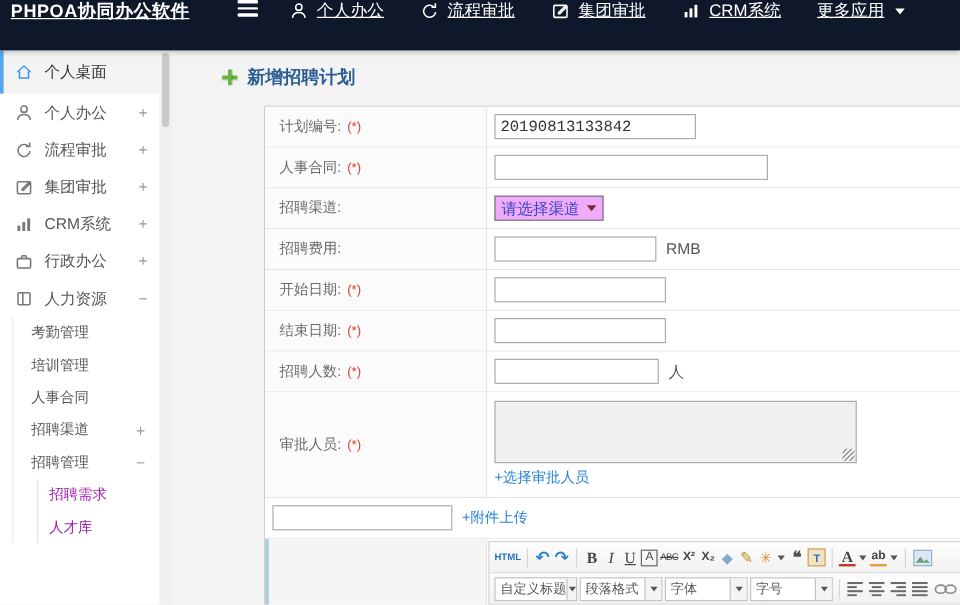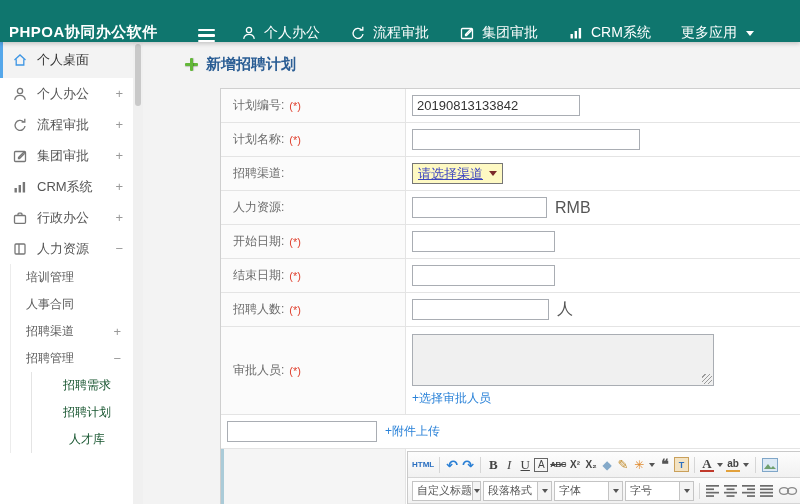--- a/index.html
+++ b/index.html
@@ -1,22 +1,22 @@
 <!DOCTYPE html>
 <html><head>
 <meta charset="utf-8">
 <style>
   * { margin:0; padding:0; box-sizing:border-box; }
   html,body { width:800px; height:504px; overflow:hidden; }
   body { font-family:"Liberation Sans","DejaVu Sans",sans-serif; background:#f3f3f3; }
   .app { width:800px; height:504px; position:relative; overflow:hidden; }
 
   
-  .topbar { height:42px; background:#0f766e; display:flex; align-items:flex-end; color:#fff;
-            position:relative; z-index:5; box-shadow:0 2px 4px rgba(0,0,0,.18); }
+  .topbar { height:42px; background:#0f172a; display:flex; align-items:flex-start; color:#fff;
+            position:relative; z-index:5; box-shadow:0 2px 4px rgba(0,0,0,.18);text-decoration:underline; }
   .logo { font-size:15px; font-weight:bold; padding-left:9px; width:190px; letter-spacing:.5px; white-space:nowrap; }
   .burger { display:flex; flex-direction:column; gap:3px; margin-left:8px; cursor:pointer; }
   .burger i { display:block; width:17px; height:2.5px; background:#fff; border-radius:1px; }
   .nav { display:flex; align-items:center; gap:30px; margin-left:26px; }
   .nitem { display:flex; align-items:center; gap:7px; font-size:14px; color:#fff; cursor:pointer; white-space:nowrap; }
   .nitem svg { display:block; }
   .caret-down { width:0; height:0; border-left:4px solid transparent; border-right:4px solid transparent;
                 border-top:5px solid #fff; margin-left:2px; }
 
   
@@ -29,47 +29,47 @@
   
   .s1 { height:31px; display:flex; align-items:center; padding:0 10px 0 12px; gap:9px;
         font-size:13px; color:#555; cursor:pointer; }
   .s1 .sicon { color:#777; display:flex; flex:none; }
   .s1.active { height:36px; background:#f3f3f3; border-left:3px solid #55a7ea; padding-left:9px; color:#333; }
   .s1.active .sicon { color:#3e96e4; }
   .exp { margin-left:auto; color:#999; font-size:13px; }
   .sub2 { margin-left:10px; border-left:1px solid #ececec; }
   .s2 { height:27px; display:flex; align-items:center; padding:0 12px 0 15px; font-size:12px; color:#5a5a5a; cursor:pointer; }
   .sub3 { margin-left:20px; border-left:1px solid #e4e4e4; }
-  .s3 { height:27px; display:flex; align-items:center; padding-left:9px; font-size:12px; color:#14532d; cursor:pointer;justify-content:center; }
+  .s3 { height:27px; display:flex; align-items:center; padding-left:9px; font-size:12px; color:#a21caf; cursor:pointer; }
 
   
   .page-title { position:absolute; left:42px; top:13px; display:flex; align-items:center; gap:8px;justify-content:center; }
   .plus-icon { position:relative; width:13px; height:13px; }
   .plus-icon::before { content:""; position:absolute; left:0; top:5px; width:13px; height:3.4px;
                        background:#63b739; border-radius:1px; box-shadow:0 1px 1px rgba(0,0,0,.2); }
   .plus-icon::after  { content:""; position:absolute; left:5px; top:0; width:3.4px; height:13px;
                        background:#63b739; border-radius:1px; box-shadow:1px 0 1px rgba(0,0,0,.2); }
   .page-title b { font-size:15px; color:#2a5d94; }
 
   
   .ftable { position:absolute; left:77px; top:46px; width:840px; background:#fff; border:1px solid #cfcfcf; }
   .frow { display:flex; border-bottom:1px solid #e4e4e4; min-height:34px; }
   .frow:last-child { border-bottom:none; }
   .lcell { width:185px; flex:none; background:#fbfbfb; border-right:1px solid #e4e4e4;
            display:flex; align-items:center; padding-left:12px; gap:5px; font-size:12px; color:#6b6b6b; }
   .vcell { flex:1; display:flex; align-items:center; padding:5px 6px; font-size:12px; color:#555; background:#fff; }
   .req { color:#e0412f; font-style:normal; font-size:11px; }
   .txt { height:21px; border:1px solid #a9adb3; background:#fff; font-size:13px; color:#333;
-         padding:0 4px; font-family:Liberation Sans, sans-serif; }
+         padding:0 4px; font-family:Liberation Mono, monospace; }
   .w168{width:168px} .w228{width:228px} .w135{width:135px} .w143{width:143px} .w137{width:137px} .w150{width:150px}
-  .suffix { margin-left:8px; color:#555; font-size:16px;text-align:center; }
+  .suffix { margin-left:8px; color:#555; font-size:13px;text-align:center; }
   .lnk { color:#2a82d8; font-size:12px; text-decoration:none; cursor:pointer; }
 
-  .sel-native { display:inline-flex; align-items:center; border:1px solid #767676; background:#fef9c3;
-                height:21px; padding:0 5px; gap:6px; font-size:13px; color:#3c44c0; cursor:pointer;text-decoration:underline; }
+  .sel-native { display:inline-flex; align-items:center; border:1px solid #767676; background:#f0abfc;
+                height:21px; padding:0 5px; gap:6px; font-size:13px; color:#3c44c0; cursor:pointer; }
   .sel-native .tri { width:0; height:0; border-left:4px solid transparent; border-right:4px solid transparent;
                      border-top:5px solid #7c2a2a; }
 
   .vcell.col { flex-direction:column; align-items:flex-start; gap:4px; padding:7px 6px; }
   .ta-wrap { position:relative; width:302px; height:52px; border:1px solid #a9adb3; background:#f0f0f0; }
   .ta-grip { position:absolute; right:1px; bottom:1px; width:10px; height:10px;
              background:repeating-linear-gradient(135deg,transparent 0 2px,#9a9a9a 2px 3px); cursor:nwse-resize; }
 
   
   .erow { min-height:71px; }
@@ -80,21 +80,21 @@
         border-bottom:1px solid #d5d5d5; padding:0 3px; white-space:nowrap; overflow:hidden; }
   .sep { width:1px; height:16px; background:#d6d6d6; margin:0 4px; flex:none; }
   .ti { display:inline-flex; align-items:center; justify-content:center; min-width:14px; height:18px;
         margin:0 1px; font-size:12px; color:#444; cursor:pointer; flex:none; }
   .ti.html { color:#2a6fc0; font-size:8px; font-weight:bold; }
   .ti.undo,.ti.redo { color:#2a7fd4; font-weight:bold; font-size:14px; }
   .ti.b { font-family:"Liberation Serif",serif; font-weight:bold; font-size:13px; }
   .ti.i { font-family:"Liberation Serif",serif; font-style:italic; font-size:13px; }
   .ti.u { font-family:"Liberation Serif",serif; font-size:13px; text-decoration:underline; }
   .ti.abox { border:1px solid #666; font-size:10px; height:14px; min-width:14px; line-height:12px; }
-  .ti.strike { text-decoration:line-through; font-size:8px; font-weight:bold; letter-spacing:-.5px; }
+  .ti.strike { text-decoration:line-through; font-size:8px; font-weight:normal; letter-spacing:-.5px; }
   .ti.sup,.ti.sub { font-size:10px; font-weight:bold; }
   .ti.eraser { color:#84a9c9; font-size:12px; }
   .ti.brush { color:#c08a28; font-size:13px; }
   .ti.wand { color:#df8a2e; font-size:12px; }
   .ti.quote { font-family:"Liberation Serif",serif; font-size:14px; color:#555; font-weight:bold; }
   .ti.paste { width:15px; height:15px; border:1px solid #caa05a; background:#f3e3c3; color:#2d6fc0;
               font-size:9px; font-weight:bold; }
   .ti.fontcolor { font-family:"Liberation Serif",serif; font-weight:bold; font-size:13px;
                   border-bottom:2px solid #c0392b; height:15px; }
   .ti.hl { font-size:10px; font-weight:bold; border-bottom:2px solid #e2a13c; height:15px; }
@@ -235,41 +235,41 @@
             <rect x="3" y="3" width="10" height="10" rx="1"></rect>
               <line x1="7" y1="3" x2="7" y2="13"></line>
           </svg>
         </span>
         <span>人力资源</span>
         <span class="exp">−</span>
       </div>
 
       <div class="sub2">
         <div class="s2">
+          <span>考勤管理</span>
+        </div>
+        <div class="s2">
           <span>培训管理</span>
         </div>
         <div class="s2">
           <span>人事合同</span>
         </div>
         <div class="s2">
           <span>招聘渠道</span>
           <span class="exp">+</span>
         </div>
         <div class="s2">
           <span>招聘管理</span>
           <span class="exp">−</span>
         </div>
         <div class="sub3">
           <div class="s3">
             <span>招聘需求</span>
           </div>
           <div class="s3">
-            <span>招聘计划</span>
-          </div>
-          <div class="s3">
             <span>人才库</span>
           </div>
         </div>
       </div>
     </div>
 
     <div class="sb-scroll">
       <div class="sb-thumb"></div>
     </div>
 
@@ -287,21 +287,21 @@
             <span>计划编号:</span>
             <em class="req">(*)</em>
           </div>
           <div class="vcell">
             <input class="txt w168" type="text" value="20190813133842" style="">
           </div>
         </div>
 
         <div class="frow">
           <div class="lcell">
-            <span>计划名称:</span>
+            <span>人事合同:</span>
             <em class="req">(*)</em>
           </div>
           <div class="vcell">
             <input class="txt w228" type="text" value="" style="">
           </div>
         </div>
 
         <div class="frow">
           <div class="lcell">
             <span>招聘渠道:</span>
@@ -309,21 +309,21 @@
           <div class="vcell">
             <span class="sel-native">
               <span>请选择渠道</span>
               <span class="tri"></span>
             </span>
           </div>
         </div>
 
         <div class="frow">
           <div class="lcell">
-            <span>人力资源:</span>
+            <span>招聘费用:</span>
           </div>
           <div class="vcell">
             <input class="txt w135" type="text" value="" style="">
             <span class="suffix">RMB</span>
           </div>
         </div>
 
         <div class="frow">
           <div class="lcell">
             <span>开始日期:</span>

